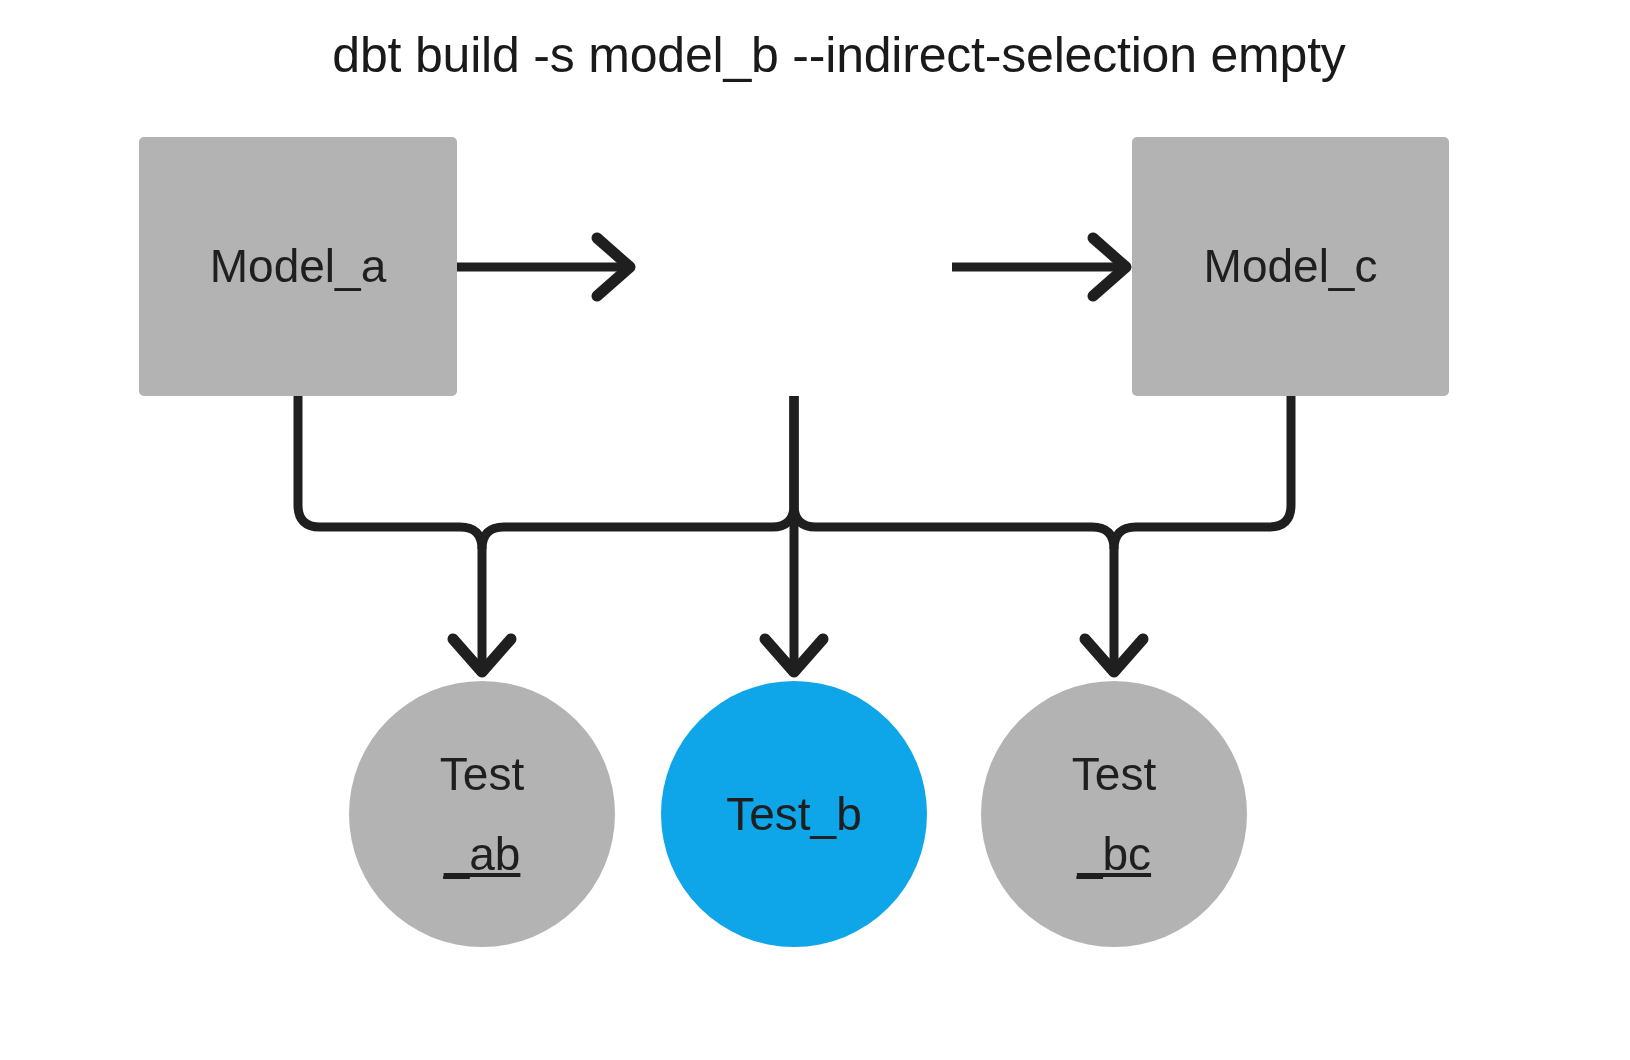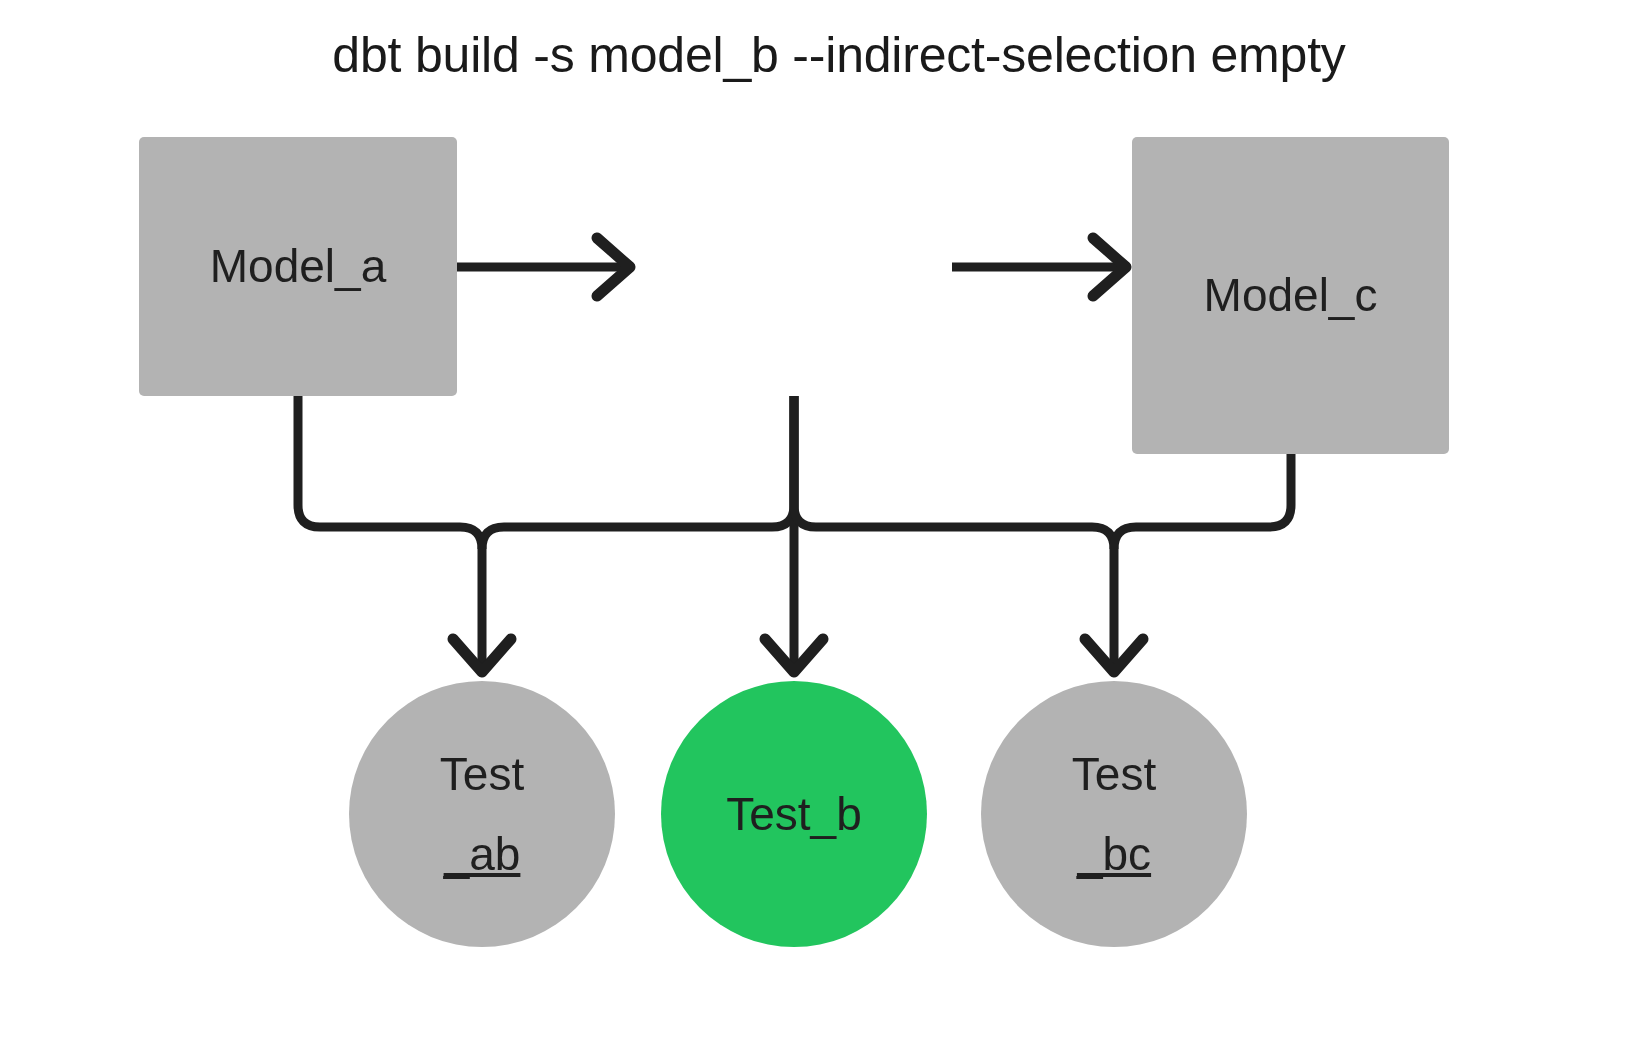--- a/index.html
+++ b/index.html
@@ -110,30 +110,30 @@
     <g>
       <path d="M 1267 396 L 1267 505 Q 1267 527 1245 527 L 1112 527 Q 1090 527 1090 549" fill="none" stroke="#1f1f1f" stroke-width="9" stroke-linecap="butt"></path>
     </g>
   </svg>
 
   <div class="node-box" style="left:115px; top:137px; width:318px; height:259px; background:#b3b3b3; color:#1f1f1f;">
     <span>Model_a</span>
   </div>
 
 
-  <div class="node-box" style="left:1108px; top:137px; width:317px; height:317px; background:#b3b3b3; color:#1f1f1f;">
+  <div class="node-box" style="left:1108px; top:137px; width:317px; height:259px; background:#b3b3b3; color:#1f1f1f;">
     <span>Model_c</span>
   </div>
 
   <div class="node-circle" style="left:325px; top:681px; width:266px; height:266px; background:#b3b3b3;">
     <span>Test</span>
     <span class="line-2">_ab</span>
   </div>
 
-  <div class="node-circle" style="left:637px; top:681px; width:266px; height:266px; background:#22c55e;justify-content:center;">
+  <div class="node-circle" style="left:637px; top:681px; width:266px; height:266px; background:#0ea5e9;justify-content:center;">
     <span>Test_b</span>
   </div>
 
   <div class="node-circle" style="left:957px; top:681px; width:266px; height:266px; background:#b3b3b3;">
     <span>Test</span>
     <span class="line-2">_bc</span>
   </div>
 
 </div>
 

